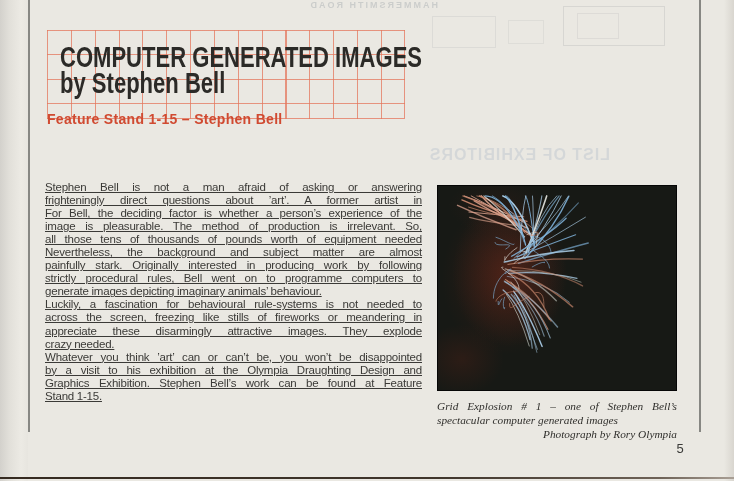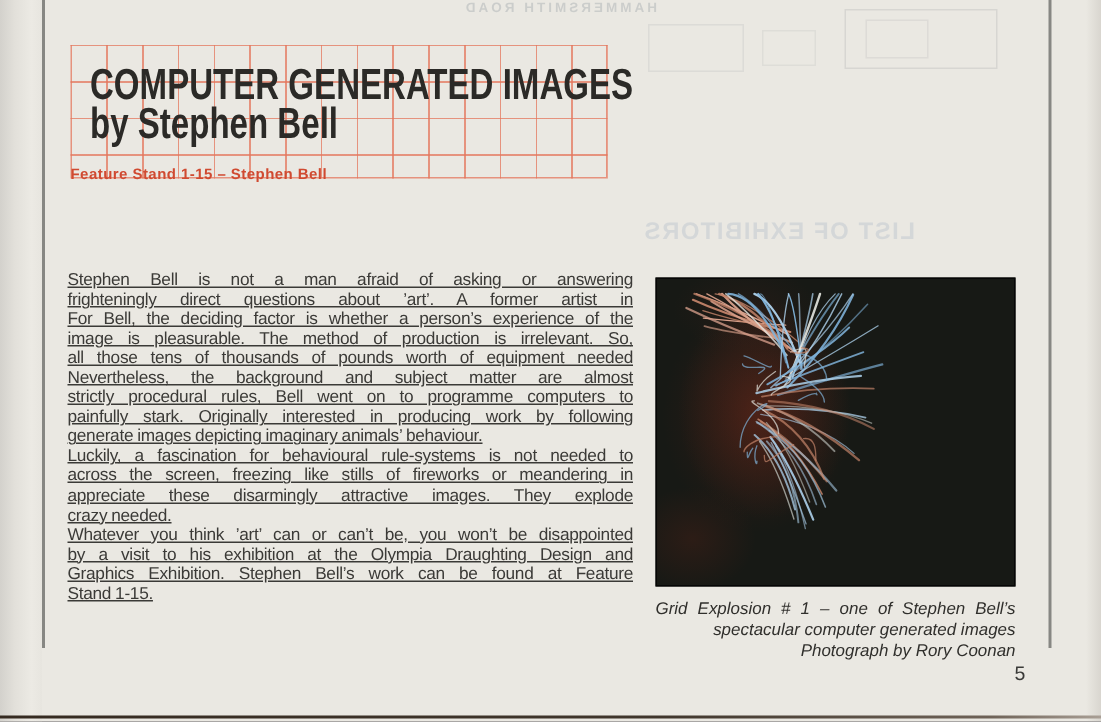--- a/index.html
+++ b/index.html
@@ -31,40 +31,40 @@
   .masthead{position:absolute;left:47px;top:30px;width:358px;height:89px;
     background-image:
       repeating-linear-gradient(to right, rgba(228,118,92,0.75) 0 1px, transparent 1px 23.85px),
       repeating-linear-gradient(to bottom, rgba(228,118,92,0.75) 0 1px, transparent 1px 24.3px);
     box-shadow:inset -1px -1px 0 rgba(228,118,92,0.75);}
   .masthead-text{position:absolute;left:13px;top:14px;
     transform:scale(0.76,1);transform-origin:0 0;
     font-weight:bold;font-size:29px;line-height:26px;color:#2b2a27;
     white-space:nowrap;letter-spacing:0;}
   .feature-stand{position:absolute;left:47px;top:111px;
-    font-weight:bold;font-size:10px;color:#d04a31;letter-spacing:0.3px;}
+    font-weight:bold;font-size:14px;color:#d04a31;letter-spacing:0.3px;}
   
   .article{position:absolute;left:45px;top:181px;width:377px;
     font-size:11.5px;line-height:13.05px;color:#3b3a37;
     letter-spacing:-0.2px;word-spacing:-0.3px;text-decoration:underline;}
   .article .line{text-align:justify;text-align-last:justify;}
   .article .line.last{text-align-last:left;}
   
   .photo{position:absolute;left:437px;top:185px;width:240px;height:206px;
     border:1px solid #060606;box-sizing:border-box;
     background:
       radial-gradient(90px 110px at 28% 45%, rgba(110,35,22,0.28), transparent 70%),
       radial-gradient(60px 50px at 10% 85%, rgba(120,40,25,0.22), transparent 70%),
       radial-gradient(70px 40px at 25% 10%, rgba(100,40,30,0.16), transparent 70%),
       #171915;}
   .photo svg{display:block;width:100%;height:100%;}
   .caption{position:absolute;left:437px;top:399px;width:240px;
-    font-style:italic;font-size:11.3px;line-height:14px;color:#302f2c;}
+    font-style:italic;font-size:11.3px;line-height:14px;color:#302f2c;font-family:Liberation Serif, serif;}
   .caption .cl-justify{text-align:justify;text-align-last:justify;}
-  .caption .cl-left{text-align:right;margin-left:24px;}
+  .caption .cl-left{text-align:left;}
   .caption .cl-right{text-align:right;}
   .pageno{position:absolute;left:670px;top:441px;width:20px;text-align:center;
     font-size:13px;color:#3a3a38;}
 </style>
 </head>
 <body>
 
 <div class="sheet">
 
   <div class="edge-left"></div>
@@ -93,22 +93,22 @@
         <div class="line">Stephen Bell is not a man afraid of asking or answering</div>
         <div class="line">frighteningly direct questions about ’art’. A former artist in</div>
       </div>
       <div>
         <div class="line">For Bell, the deciding factor is whether a person’s experience of the</div>
         <div class="line">image is pleasurable. The method of production is irrelevant. So,</div>
         <div class="line">all those tens of thousands of pounds worth of equipment needed</div>
       </div>
       <div>
         <div class="line">Nevertheless, the background and subject matter are almost</div>
+        <div class="line">painfully stark. Originally interested in producing work by following</div>
         <div class="line">strictly procedural rules, Bell went on to programme computers to</div>
-        <div class="line">painfully stark. Originally interested in producing work by following</div>
         <div class="line last">generate images depicting imaginary animals’ behaviour.</div>
       </div>
       <div>
         <div class="line">Luckily, a fascination for behavioural rule-systems is not needed to</div>
         <div class="line">across the screen, freezing like stills of fireworks or meandering in</div>
         <div class="line">appreciate these disarmingly attractive images. They explode</div>
         <div class="line last">crazy needed.</div>
       </div>
       <div>
         <div class="line">Whatever you think ’art’ can or can’t be, you won’t be disappointed</div>
@@ -195,19 +195,19 @@
         <path d="M79.6,62.3 C64.2,72.6 67.4,80.6 67.4,71.4" stroke="#e4e6e0" stroke-width="0.9" fill="none" opacity="0.7" stroke-linecap="round"></path>
         <path d="M95.0,81.7 C110.6,72.6 107.2,80.6 107.2,76.9" stroke="#7fb2d9" stroke-width="0.9" fill="none" opacity="0.7" stroke-linecap="round"></path>
         <path d="M97.2,46.3 C112.1,47.5 85.9,55.5 85.9,43.0" stroke="#c4846a" stroke-width="0.9" fill="none" opacity="0.7" stroke-linecap="round"></path>
         <path d="M58.4,51.8 C64.6,53.4 76.8,61.4 76.8,58.7" stroke="#7fb2d9" stroke-width="0.9" fill="none" opacity="0.7" stroke-linecap="round"></path>
         <path d="M64.3,113.9 C61.5,116.9 60.6,124.9 60.6,116.5" stroke="#7fb2d9" stroke-width="0.9" fill="none" opacity="0.7" stroke-linecap="round"></path>
       </svg>
   </div>
   <div class="caption" id="caption">
       <div class="cl-justify">Grid Explosion # 1 – one of Stephen Bell’s</div>
       <div class="cl-left">spectacular computer generated images</div>
-      <div class="cl-right">Photograph by Rory Coonan</div>
+      <div class="cl-right">Photograph by Rory Olympia</div>
     </div>
 
   <div class="pageno">5</div>
 
   <div class="bottom-edge"></div>
 </div>
 
 </body></html>

